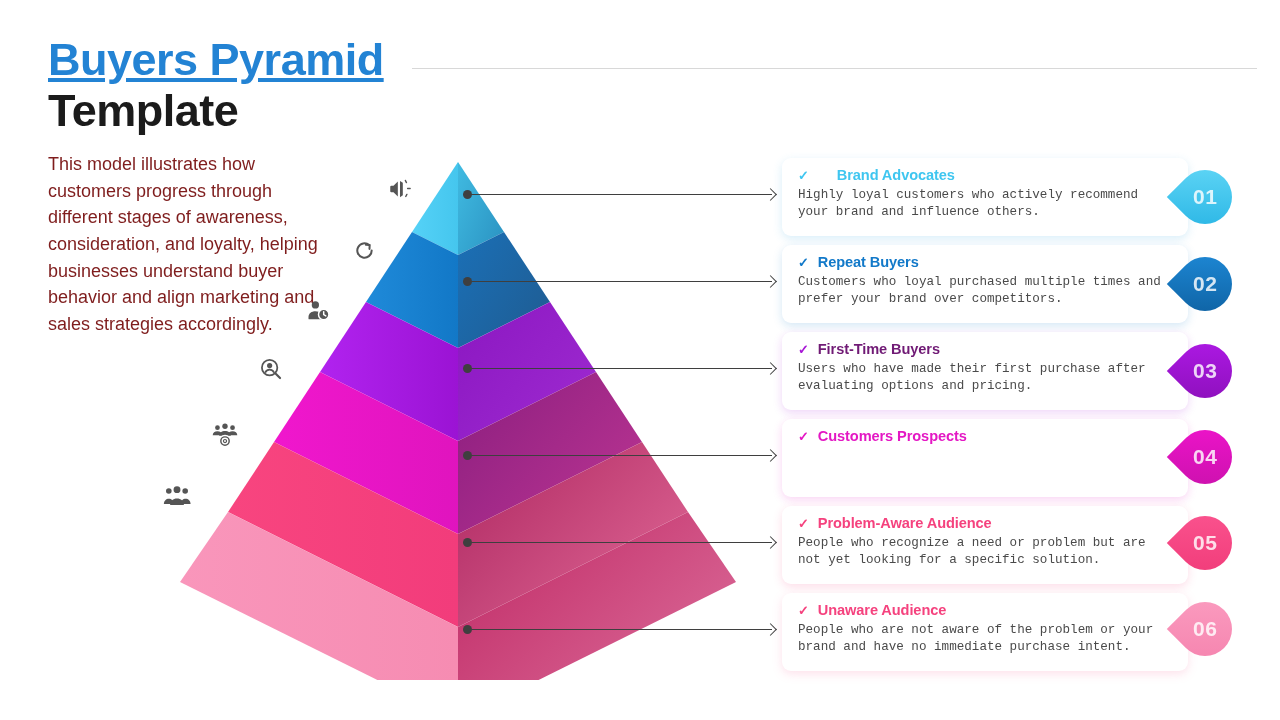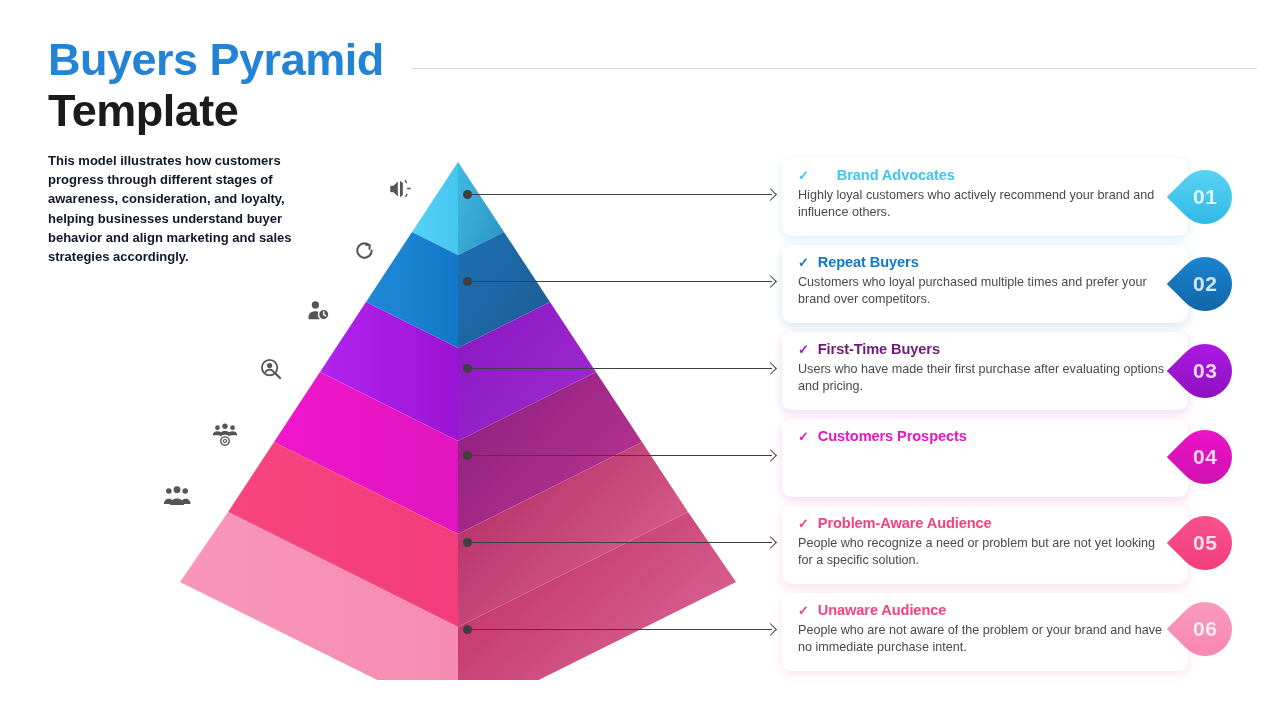--- a/index.html
+++ b/index.html
@@ -26,20 +26,21 @@
     top: 36px;
     width: 420px;
   }
   #title-line1 {
     font-size: 45px;
     font-weight: bold;
     color: #2383d4;
     letter-spacing: -0.5px;
     line-height: 1.08;
     white-space: nowrap;
+    text-decoration: underline;
   }
   #title-line2 {
     font-size: 45px;
     font-weight: bold;
     color: #1b1b1b;
     letter-spacing: -0.5px;
     line-height: 1.14;
   }
   #header-rule {
     position: absolute;
@@ -47,24 +48,23 @@
     top: 68px;
     width: 845px;
     height: 1px;
     background: #d8d8d8;
   }
   #intro {
     position: absolute;
     left: 48px;
     top: 151px;
     width: 276px;
-    font-size: 13px;
+    font-size: 18px;
     line-height: 1.48;
-    color: #0f172a;
-    font-weight: bold;
+    color: #7f1d1d;
   }
 
   
   #pyramid-wrap {
     position: absolute;
     left: 170px;
     top: 150px;
     width: 580px;
     height: 530px;
   }
@@ -125,20 +125,21 @@
     font-weight: bold;
     letter-spacing: -0.1px;
     margin-bottom: 4px;
   }
   .card-check { font-size: 13px; font-weight: bold; }
   .card-desc {
     font-size: 12.6px;
     line-height: 1.38;
     color: #4a4a4a;
     max-width: 378px;
+    font-family: Liberation Mono, monospace;
   }
 
   
   .badge {
     position: absolute;
     width: 54px;
     height: 54px;
     display: flex;
     align-items: center;
     justify-content: center;

